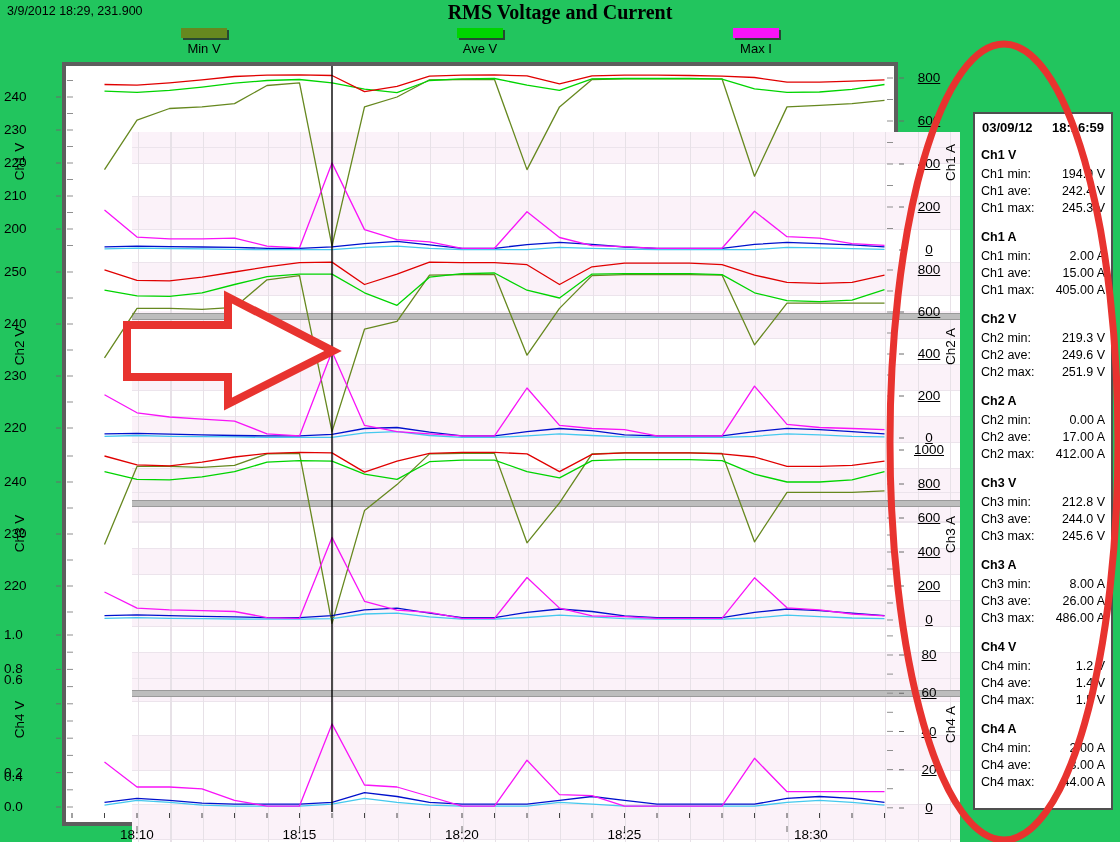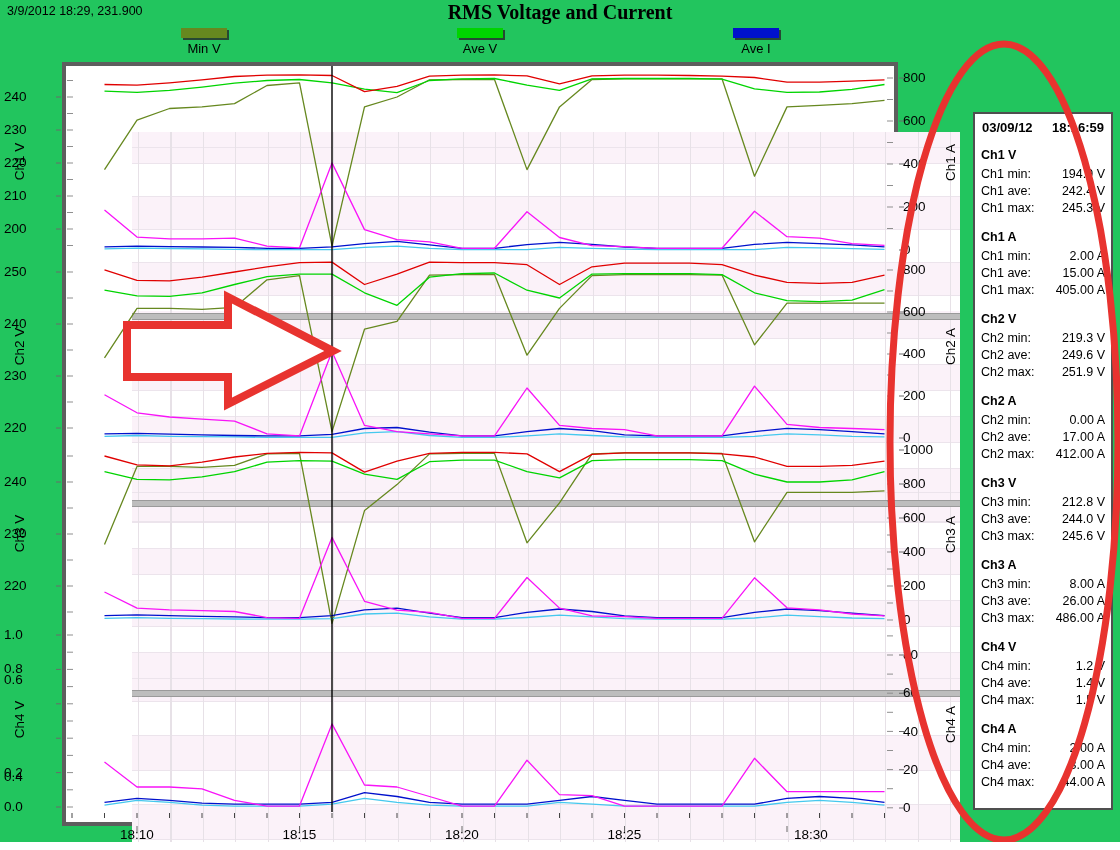--- a/index.html
+++ b/index.html
@@ -32,21 +32,21 @@
       background-position:6px 0,0 15px,0 -11px;}
   #p4{top:631px;height:181px;background-image:
       repeating-linear-gradient(90deg,#e7e1e7 0 1px,transparent 1px 32.5px),
       repeating-linear-gradient(180deg,#ece4ec 0 1px,transparent 1px 34.4px),
       repeating-linear-gradient(180deg,#ffffff 0 34.4px,#fbf2f9 34.4px 68.8px);
       background-position:6px 0,0 4px,0 4px;}
   .splitter{position:absolute;left:66px;width:828px;height:7px;background:#bdbdbd;
             border-top:1px solid #9a9a9a;border-bottom:1px solid #9a9a9a;box-sizing:border-box;}
   #split1{top:247px;} #split2{top:434px;} #split3{top:624px;}
   .tick-left{position:absolute;left:4px;width:50px;text-align:left;font-size:13.5px;}
-  .tick-right{position:absolute;left:903px;width:52px;text-align:left;font-size:13.5px;}
+  .tick-right{position:absolute;left:903px;width:52px;text-align:center;font-size:13.5px;text-decoration:underline;}
   .rot-label{position:absolute;width:60px;text-align:center;font-size:13.5px;transform:rotate(-90deg);}
   .x-label{position:absolute;top:827px;width:60px;text-align:center;font-size:13.5px;}
   #chart-svg{position:absolute;left:0;top:0;z-index:5;pointer-events:none;}
   #stats-panel{position:absolute;left:973px;top:112px;width:140px;height:698px;background:#ffffff;
                border:2px solid #4f4f4f;box-sizing:border-box;padding:4px 6px 0 6px;z-index:2;}
   #stats-header{display:flex;justify-content:space-between;font-size:13px;font-weight:bold;
                 padding:2px 1px 0 1px;}
   .stats-group{margin-top:12px;}
   .stats-group-title{font-size:12.5px;font-weight:bold;line-height:17px;margin-bottom:2px;}
   .stats-row{display:flex;font-size:12.5px;line-height:17px;}
@@ -62,22 +62,22 @@
   <div id="legend">
       <div class="legend-item">
         <div class="legend-swatch" style="background: rgb(102, 136, 31);"></div>
         <div class="legend-label">Min V</div>
       </div>
       <div class="legend-item">
         <div class="legend-swatch" style="background: rgb(0, 212, 0);"></div>
         <div class="legend-label">Ave V</div>
       </div>
       <div class="legend-item">
-        <div class="legend-swatch" style="background: rgb(0, 17, 204);"></div>
-        <div class="legend-label">Ave I</div>
+        <div class="legend-swatch" style="background: rgb(248, 19, 248);"></div>
+        <div class="legend-label">Max I</div>
       </div>
     </div>
 
   <div id="plot-frame">
     <div id="p1" class="panel" style="top:66px;"></div>
     <div id="split1" class="splitter"></div>
     <div id="p2" class="panel"></div>
     <div id="split2" class="splitter"></div>
     <div id="p3" class="panel"></div>
     <div id="split3" class="splitter"></div>

